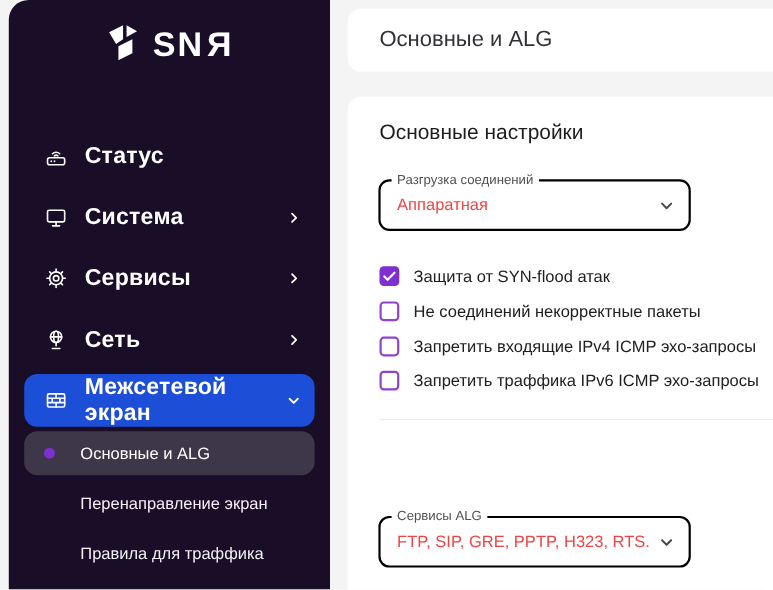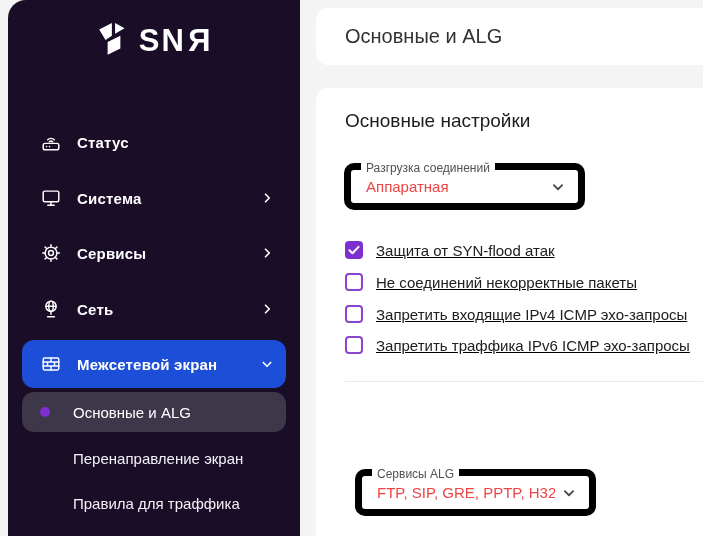--- a/index.html
+++ b/index.html
@@ -18,21 +18,21 @@
   .logo{
     position:absolute;top:22px;left:0;right:0;
     display:flex;align-items:center;justify-content:center;gap:9px;
   }
   .logo-text{color:#fff;font-size:31px;font-weight:bold;letter-spacing:2px;line-height:1;}
   .logo-r{display:inline-block;transform:scaleX(-1);}
 
   .nav-item{
     position:absolute;left:14px;right:14px;height:40px;
     display:flex;align-items:center;padding:0 10px 0 18px;box-sizing:border-box;
-    color:#fff;font-size:15px;font-weight:600;border-radius:12px;cursor:pointer;
+    color:#fff;font-size:21px;font-weight:600;border-radius:12px;cursor:pointer;
   }
   .nav-icon{width:22px;height:22px;margin-right:15px;flex:none;display:flex;}
   .nav-label{flex:1;letter-spacing:.2px;}
   .nav-chevron{width:18px;height:18px;flex:none;display:flex;}
   .nav-item.active-parent{background:#1d4ed8;height:48px;}
 
   .subnav-item{
     position:absolute;left:14px;right:14px;height:40px;
     display:flex;align-items:center;box-sizing:border-box;padding-left:51px;
     color:#f3f1f6;font-size:15px;font-weight:500;border-radius:12px;cursor:pointer;
@@ -55,37 +55,37 @@
     position:absolute;left:316px;top:88px;width:410px;height:470px;
     background:#fff;border-radius:12px;
   }
   .section-heading{
     position:absolute;left:29px;font-size:19px;font-weight:500;color:#1d1d1f;line-height:24px;
   }
   .heading-basic{top:21px;}
   .heading-alg{top:327px;}
 
   .select-field{
-    position:absolute;left:28px;width:241px;height:47px;box-sizing:border-box;
-    border:7px solid #000000;border-radius:10px;background:#fff;cursor:pointer;
+    position:absolute;left:28px;width:284px;height:47px;box-sizing:border-box;
+    border:2px solid #000000;border-radius:10px;background:#fff;cursor:pointer;
   }
   .field-offload{top:75px;}
-  .field-alg{top:381px;margin-left:11px;}
+  .field-alg{top:381px;}
   .select-label{
     position:absolute;top:-9px;left:10px;background:#fff;padding:0 5px;
     font-size:12px;color:#515156;white-space:nowrap;
   }
   .select-value{
     position:absolute;left:15px;right:34px;top:0;bottom:0;
     display:flex;align-items:center;font-size:15px;color:#ef4444;white-space:nowrap;overflow:hidden;
   }
   .select-chevron{position:absolute;right:11px;top:50%;transform:translateY(-50%);width:18px;height:18px;display:flex;}
 
   .cb-row{
-    position:absolute;left:29px;display:flex;align-items:center;gap:13px;height:20px;cursor:pointer;text-decoration:underline;
+    position:absolute;left:29px;display:flex;align-items:flex-end;gap:13px;height:20px;cursor:pointer;
   }
   .cb-row-0{top:152px;} .cb-row-1{top:184px;} .cb-row-2{top:216px;} .cb-row-3{top:247px;}
   .cbox{
     width:18px;height:18px;border-radius:4px;box-sizing:border-box;position:relative;flex:none;
     border:2px solid #8d44d0;background:#fff;
   }
   .cbox.checked{border:none;background:#7d2fd0;}
   .cbox svg{position:absolute;left:0;top:0;width:18px;height:18px;display:none;}
   .cbox.checked svg{display:block;}
   .cb-label{font-size:15px;color:#202022;}

